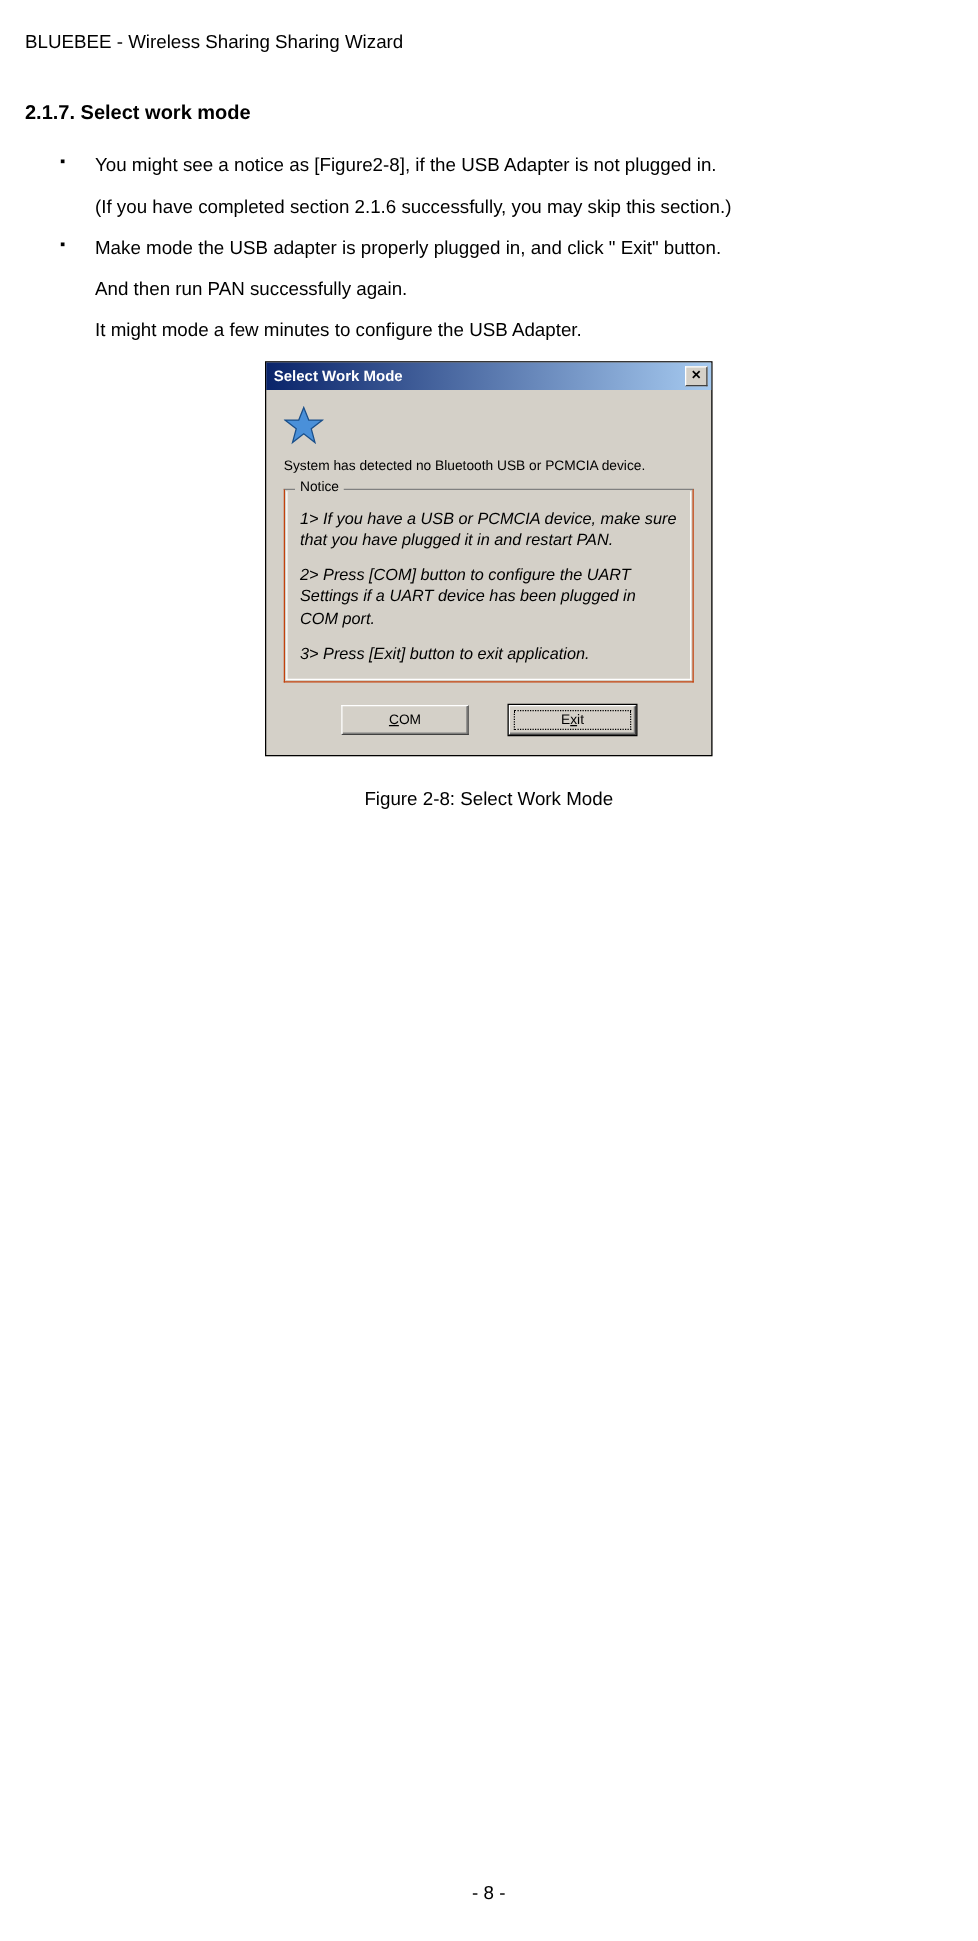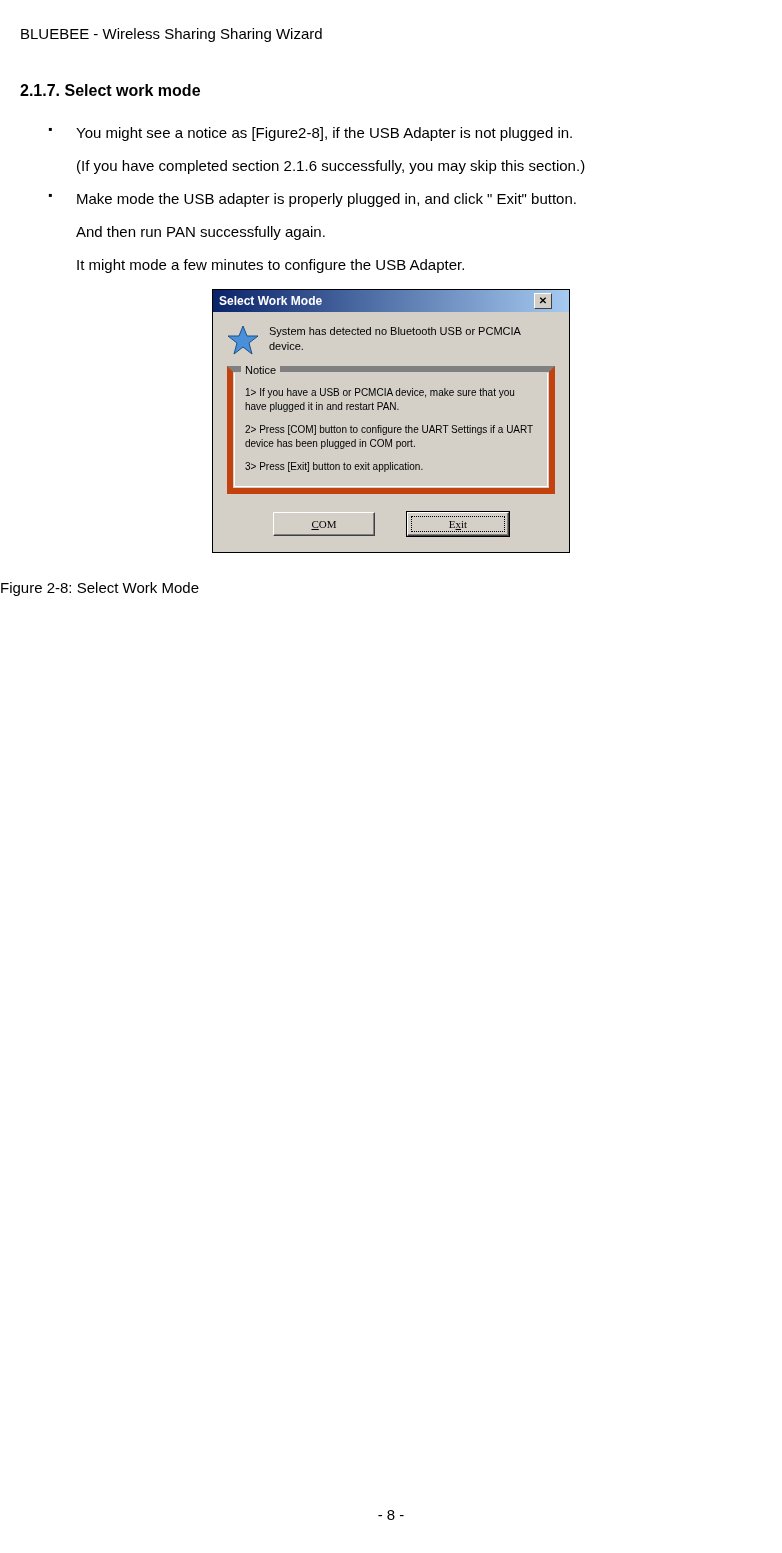--- a/index.html
+++ b/index.html
@@ -26,92 +26,92 @@
       background: #d4d0c8;
       font-family: Tahoma, Arial, sans-serif;
     }
     .titlebar {
       background: linear-gradient(to right, #0a246a, #a6caf0);
       color: #fff;
       height: 22px;
       display: flex;
       align-items: center;
       justify-content: space-between;
-      padding: 0 17px 0 6px;
+      padding: 0 3px 0 6px;
       font-size: 12px;
       font-weight: bold;
     }
     .close-btn {
       width: 16px; height: 14px;
       background: #d4d0c8;
       border-top: 1px solid #fff;
       border-left: 1px solid #fff;
       border-right: 1px solid #404040;
       border-bottom: 1px solid #404040;
       color: #000;
       font-size: 10px;
       display: flex; align-items: center; justify-content: center;
       font-family: Marlett, Arial, sans-serif;
       line-height: 1;
       font-weight: bold;
     }
     .dialog-body { padding: 12px 14px 16px 14px; }
-    .top-msg { display: flex; align-items: flex-start; gap: 10px; margin-bottom: 10px; }
+    .top-msg { display: flex; align-items: flex-start; gap: 10px; margin-bottom: 10px; flex-direction: column; }
     .star-icon {
       flex: 0 0 auto; width: 32px; height: 32px;
     }
     .top-msg-text { font-size: 11px; line-height: 1.35; }
 
     .fieldset {
-      border: 6px solid #c2410c;
+      border: 1px solid #c2410c;
       border-top-color: #808080;
       position: relative;
       padding: 14px 12px 10px 12px;
       margin-top: 2px;
     }
     .fieldset::after {
       content: "";
       position: absolute;
       inset: 1px;
       border: 1px solid #fff;
       border-top: none;
       pointer-events: none;
     }
     .fieldset-legend {
       position: absolute;
       top: -8px; left: 8px;
       background: #d4d0c8;
       padding: 0 4px;
       font-size: 11px;
     }
-    .notice-item { font-size: 10px; line-height: 1.35; margin-bottom: 10px; }
+    .notice-item { font-size: 13px; line-height: 1.35; margin-bottom: 10px; font-style: italic; }
     .notice-item:last-child { margin-bottom: 4px; }
 
     .btn-row { display: flex; justify-content: space-around; margin-top: 18px; padding: 0 30px; }
     .win-btn {
       width: 102px; height: 24px;
       background: #d4d0c8;
       border-top: 1px solid #fff;
       border-left: 1px solid #fff;
       border-right: 1px solid #404040;
       border-bottom: 1px solid #404040;
       box-shadow: inset -1px -1px 0 #808080, inset 1px 1px 0 #d4d0c8;
       font-size: 11px;
-      font-family: Liberation Serif, serif;
+      font-family: Liberation Sans, sans-serif;
       position: relative;
     }
     .win-btn.default { outline: 1px solid #000; }
     .win-btn .ul { text-decoration: underline; }
     .dotted-focus {
       position: absolute; inset: 3px;
       border: 1px dotted #000;
       pointer-events: none;
     }
 
-    .figure-caption { text-align: left; font-size: 15px; margin-top: 26px; }
+    .figure-caption { text-align: center; font-size: 15px; margin-top: 26px; }
     .page-num {
       position: absolute;
       bottom: 30px;
       width: 100%;
       text-align: center;
       font-size: 15px;
     }
   </style>
 </head>
 <body>

